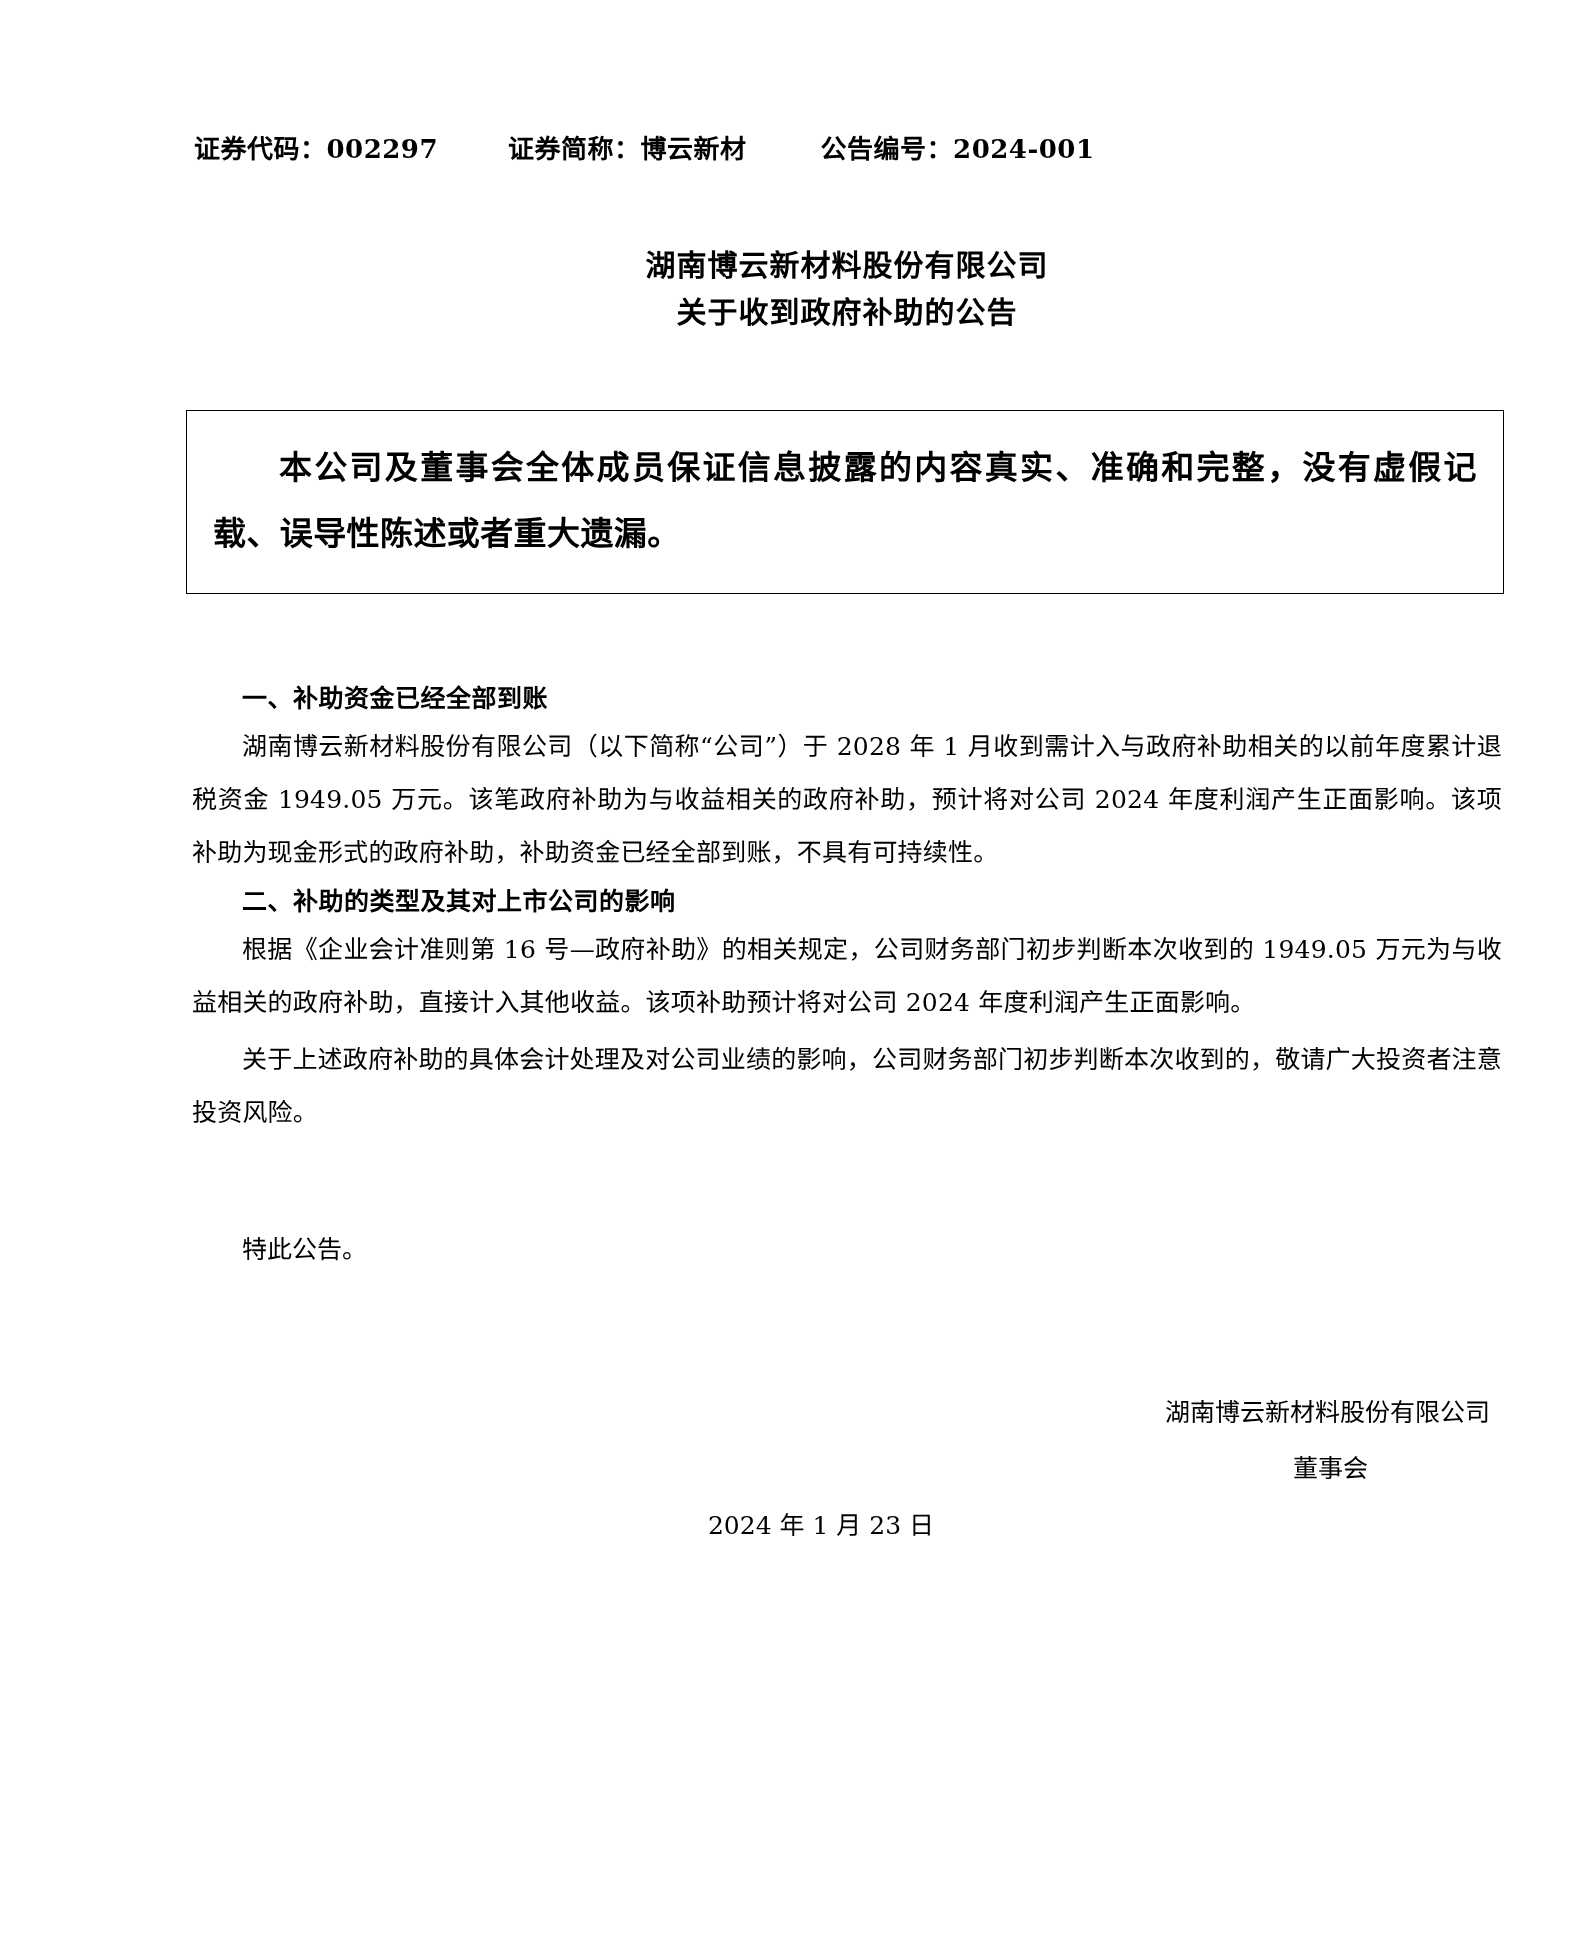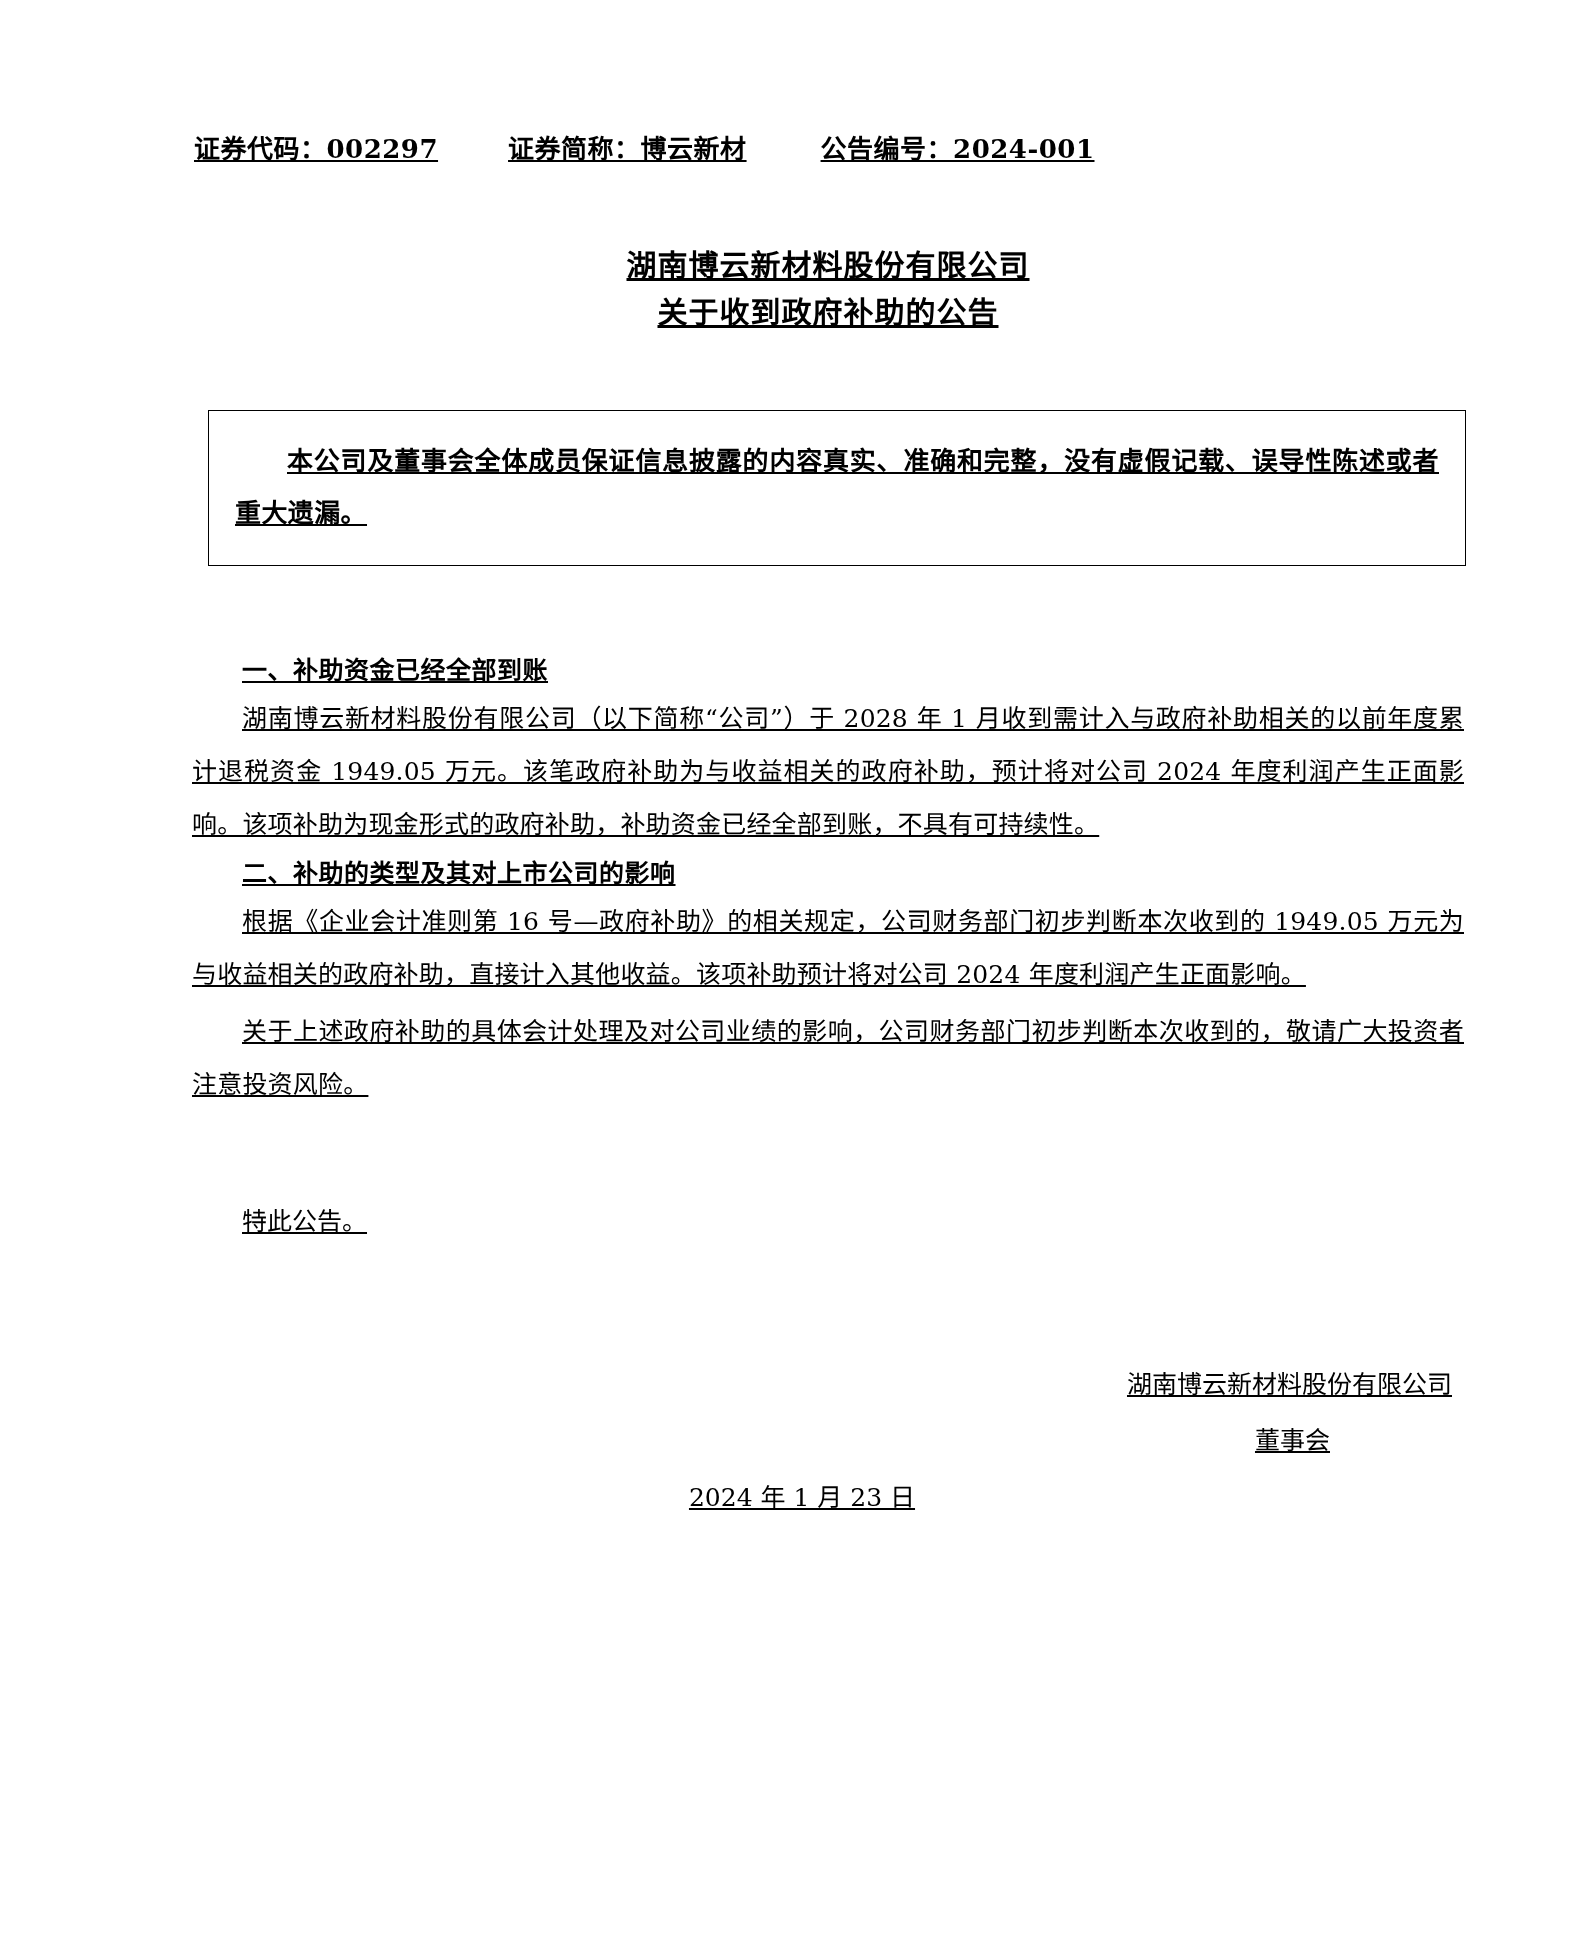--- a/index.html
+++ b/index.html
@@ -11,22 +11,21 @@
     width: 1587px;
     min-height: 1936px;
     font-family: "DejaVu Serif", "Liberation Serif", serif;
     color: #000000;
   }
   .page {
     position: relative;
     width: 1587px;
     min-height: 1936px;
     box-sizing: border-box;
-    padding: 128px 115px 60px 184px;
-    text-decoration: underline;
+    padding: 128px 77px 60px 184px;
   }
   
   .header-line {
     display: flex;
     align-items: baseline;
     font-weight: bold;
     font-size: 26px;
     letter-spacing: 0.5px;
     margin-bottom: 78px;
     padding-left: 10px;
@@ -43,24 +42,24 @@
     font-weight: bold;
     font-size: 30px;
     line-height: 1.55;
     letter-spacing: 1px;
   }
   .doc-title .l2 {
     display: block;
   }
   
   .disclaimer {
-    margin: 74px 6px 0 24px;
+    margin: 74px 6px 0 2px;
     border: 1px solid #000000;
     padding: 24px 26px 26px 26px;
-    font-size: 26px;
+    font-size: 33px;
     font-weight: bold;
     line-height: 2.0;
     letter-spacing: 0.4px;
     text-align: justify;
     text-justify: inter-ideograph;
   }
   .disclaimer p {
     margin: 0;
     text-indent: 2em;
   }

